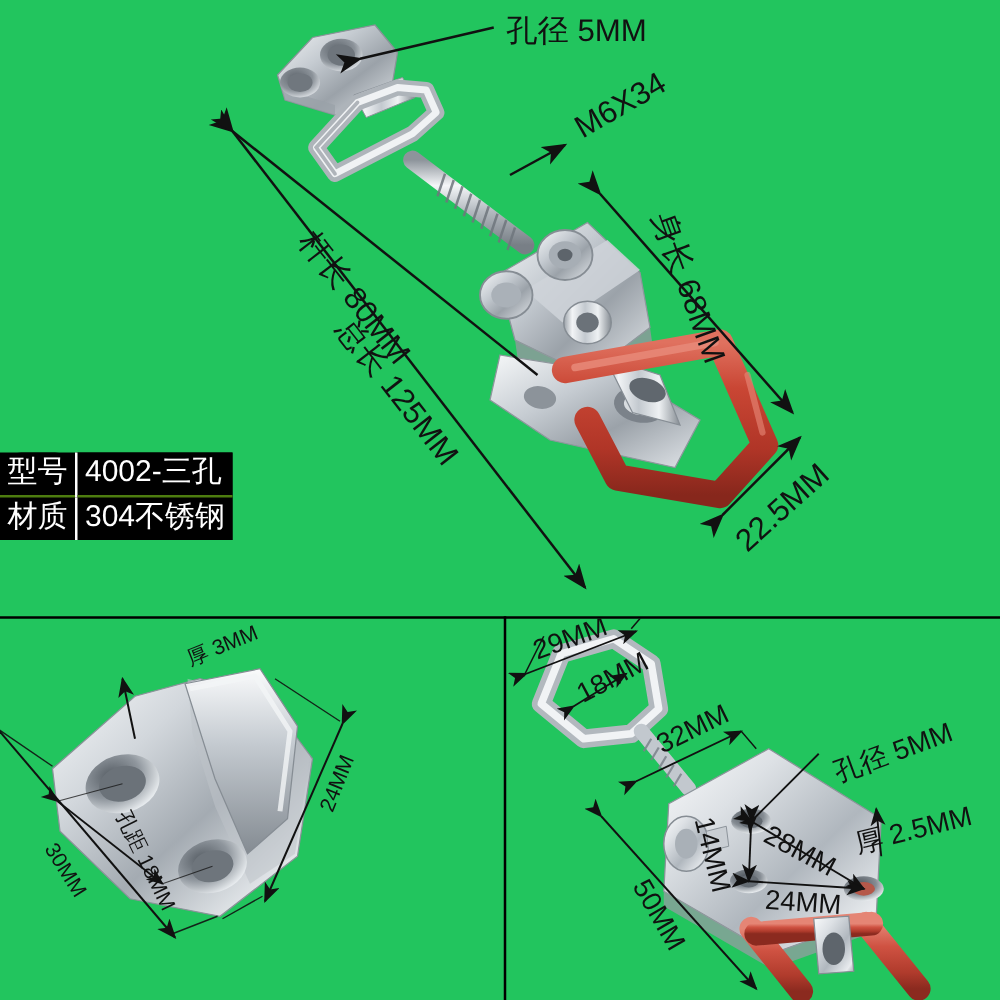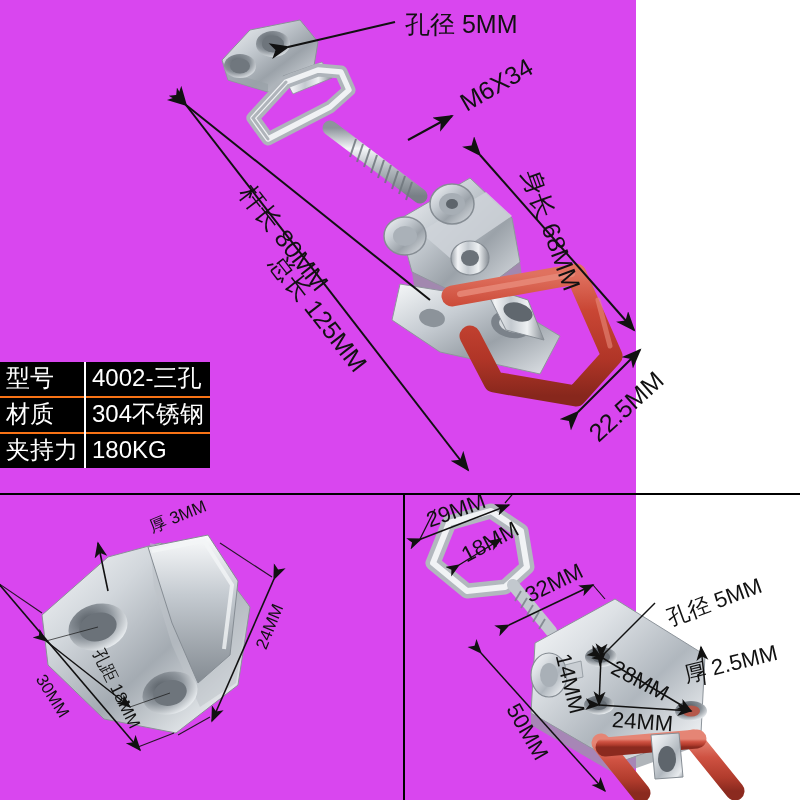--- a/index.html
+++ b/index.html
@@ -1,39 +1,39 @@
 <!DOCTYPE html>
 <html><head>
 <meta charset="utf-8">
 <style>
   html,body{margin:0;padding:0;background:#fff;}
   body{width:800px;height:800px;overflow:hidden;
        font-family:"Liberation Sans","DejaVu Sans",sans-serif;color:#000;}
-  #stage{position:relative;width:636px;height:800px;background:#d946ef;}
+  #stage{position:relative;width:800px;height:800px;background:#22c55e;}
 
   .panel{position:absolute;overflow:hidden;}
   #panel-main{left:0;top:0;width:800px;height:494px;}
   #panel-bracket{left:0;top:495px;width:404px;height:305px;}
   #panel-detail{left:405px;top:495px;width:395px;height:305px;}
 
   .divider{position:absolute;background:#000;}
   #div-h{left:0;top:493px;width:800px;height:2px;}
   #div-v{left:403px;top:493px;width:2px;height:307px;}
 
   svg{position:absolute;left:0;top:0;overflow:visible;}
 
   
   #spec-table{position:absolute;left:0;top:362px;width:181px;
       border-collapse:collapse;background:#000;}
   #spec-table td{background:#000;color:#fff;font-size:24px;line-height:1;
       padding:4px 6px 6px 6px;white-space:nowrap;}
   #spec-table td.k{width:84px;text-align:left;letter-spacing:0px;
       border-right:2px solid #fff;border-radius:17px;}
   #spec-table td.v{text-align:left;}
-  #spec-table tr+tr td{border-top:2px solid #f97316;}
+  #spec-table tr+tr td{border-top:2px solid #4d7c0f;}
 
   
   .lbl{position:absolute;white-space:nowrap;color:#111;
        font-family:"Liberation Sans","DejaVu Sans",sans-serif;}
   .lbl.big{font-size:25px;}
   .lbl.mid{font-size:22px;}
   .lbl.sm{font-size:17px;}
 </style>
 </head>
 <body>
@@ -182,24 +182,20 @@
     <table id="spec-table">
       <tbody>
           <tr>
         <td class="k">型号</td>
         <td class="v">4002-三孔</td>
       </tr>
       <tr>
         <td class="k">材质</td>
         <td class="v">304不锈钢</td>
       </tr>
-      <tr>
-        <td class="k">夹持力</td>
-        <td class="v">180KG</td>
-      </tr>
     </tbody>
       </table>
   </div>
 
   <div class="panel" id="panel-bracket">
     <svg width="404" height="305" viewBox="0 0 404 305">
       <defs>
         <linearGradient id="bSteel" x1="0" y1="0" x2="1" y2="1">
           <stop offset="0%" stop-color="#f7f9fa"></stop>
           <stop offset="30%" stop-color="#d2d7dc"></stop>

